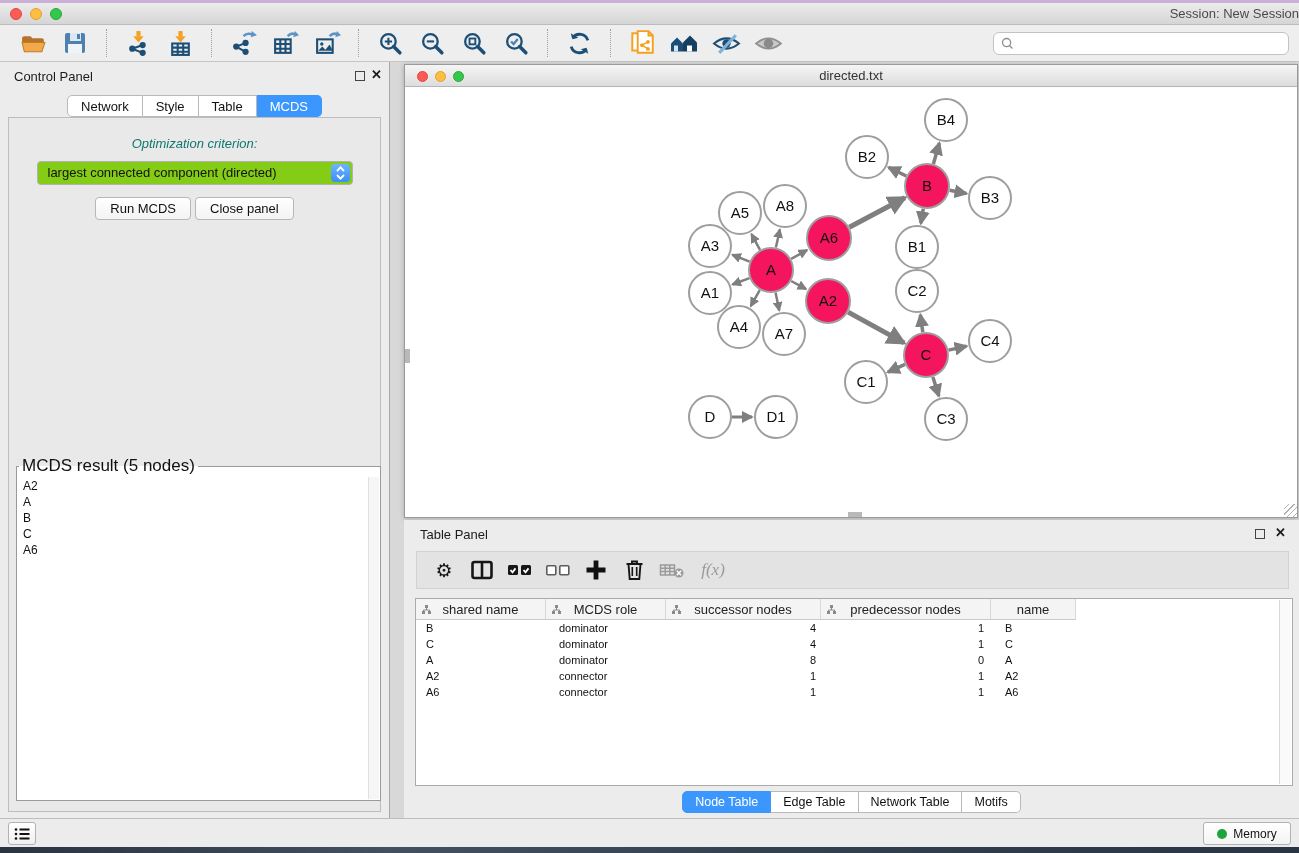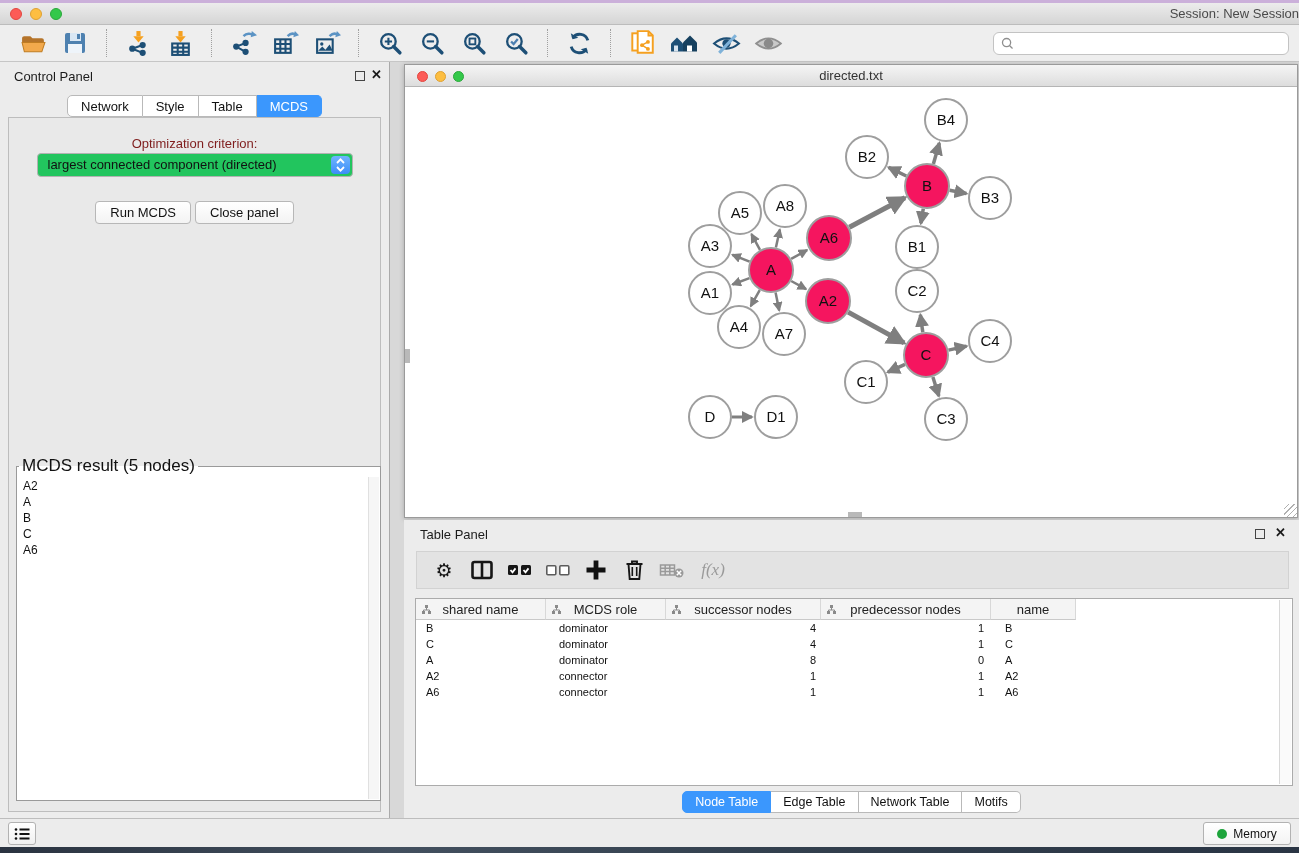--- a/index.html
+++ b/index.html
@@ -39,26 +39,26 @@
   .seg-tabs { display:flex; justify-content:center; }
   .seg-tab { background:#fff; border:1px solid #b9b9b9; border-left:none; font-size:13px; color:#111;
     padding:3px 13px; height:22px; line-height:15px; }
   .seg-tab:first-child { border-left:1px solid #b9b9b9; border-radius:5px 0 0 5px; }
   .seg-tab:last-child { border-radius:0 5px 5px 0; }
   .seg-tab.selected { background:#3b97fd; border-color:#3b97fd; color:#fff; }
   #cp-tabs { position:absolute; left:0; right:0; top:33px; z-index:2; }
 
   #cp-inner { position:absolute; left:8px; right:8px; top:55px; bottom:6px; background:#e9e9e9;
     border:1px solid #bdbdbd; }
-  #opt-label { margin-top:18px; text-align:center; font-size:13px; color:#7f1d1d; }
-  #criterion { position:relative; width:316px; height:24px; margin:2px auto 0 auto; background:#22c55e;
+  #opt-label { margin-top:18px; text-align:center; font-size:13px; color:#0f766e;font-style:italic; }
+  #criterion { position:relative; width:316px; height:24px; margin:10px auto 0 auto; background:#84cc16;
     border:1px solid #b2b2b2; border-radius:4px; font-size:13px; color:#111; line-height:22px; padding-left:10px; }
   #criterion .stepper { position:absolute; right:2px; top:2px; width:19px; height:18px; border-radius:4px;
     background:linear-gradient(#6fb4fe,#3c8df8); display:flex; align-items:center; justify-content:center; }
-  #cp-buttons { margin-top:24px; display:flex; justify-content:center; gap:4px; }
+  #cp-buttons { margin-top:12px; display:flex; justify-content:center; gap:4px; }
   .mac-btn { background:linear-gradient(#ffffff,#f3f3f3); border:1px solid #b7b7b7; border-radius:4px;
     font-size:13px; color:#111; height:23px; padding:0 14px; font-family:"Liberation Sans",sans-serif; }
   #mcds-fieldset { position:absolute; left:7px; width:365px; top:338px; height:345px; background:#fff;
     border:1px solid #9a9a9a; }
   #mcds-fieldset legend { font-size:17px; color:#111; margin-left:2px; padding:0 3px; }
   #mcds-list { list-style:none; font-size:12px; color:#111; padding:2px 0 0 6px; }
   #mcds-list li { line-height:16px; }
   #mcds-scroll { position:absolute; right:1px; top:1px; bottom:1px; width:11px; background:#f6f6f6;
     border-left:1px solid #e0e0e0; }
 

